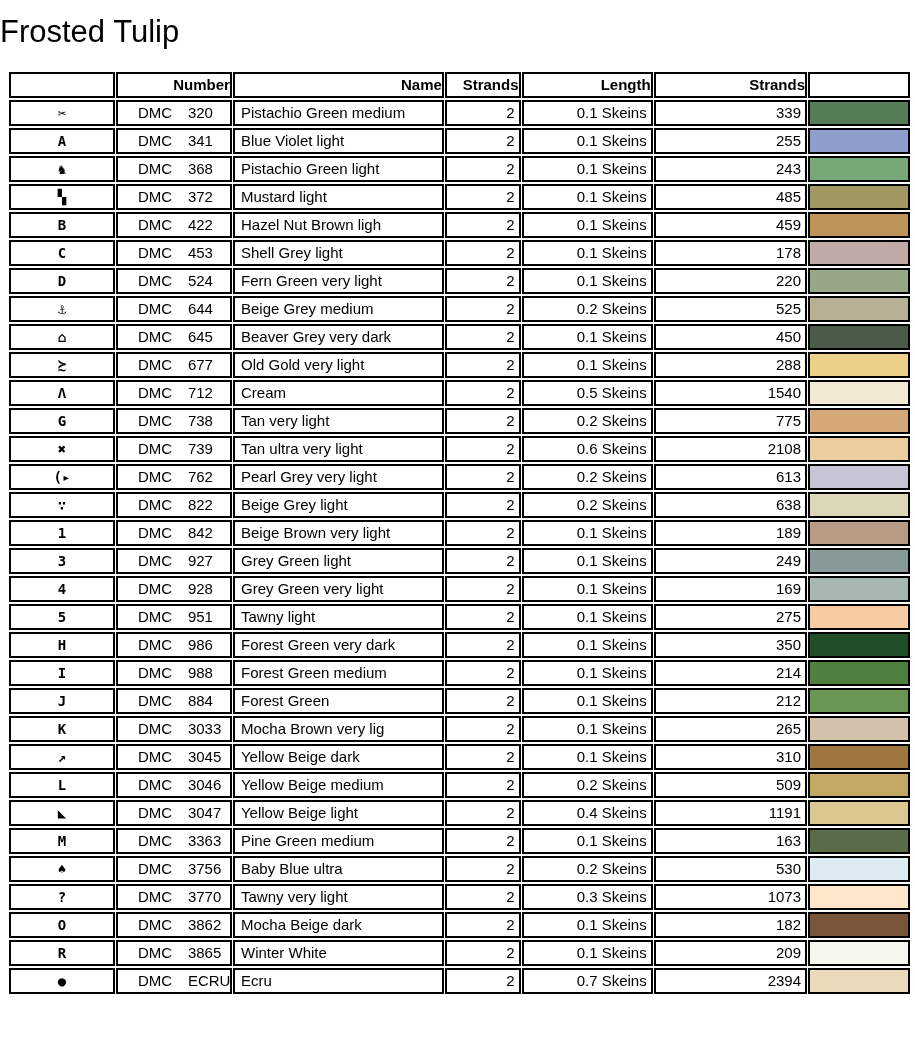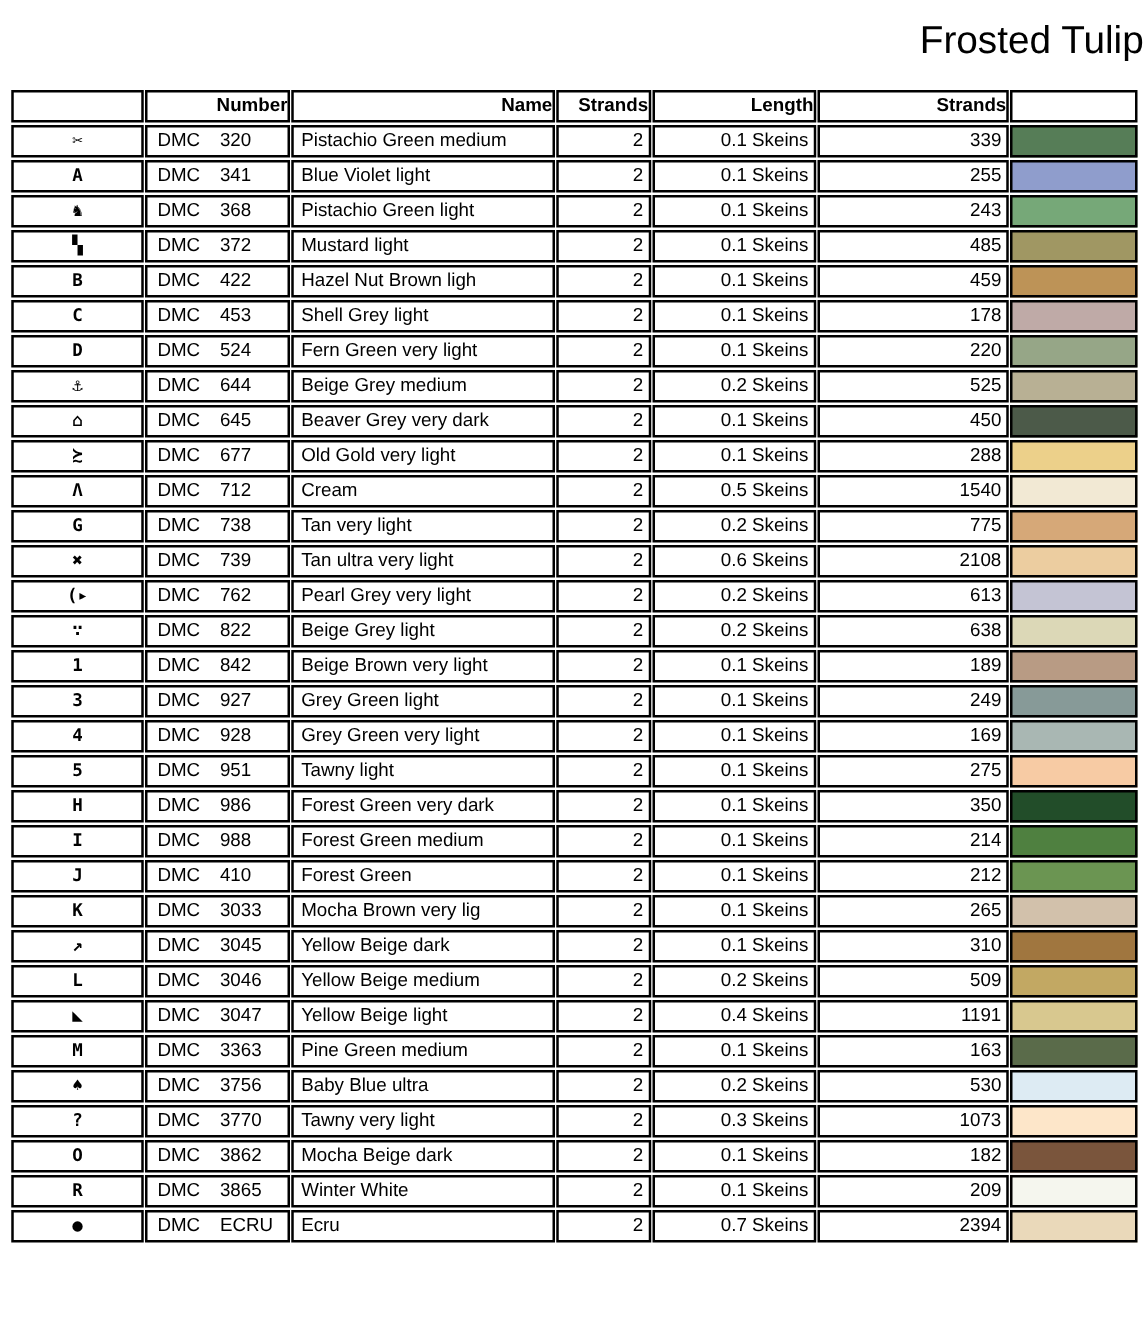--- a/index.html
+++ b/index.html
@@ -11,21 +11,21 @@
     font-family: "Liberation Sans", "DejaVu Sans", sans-serif;
     color: #000000;
   }
   .page {
     width: 915px;
     height: 1058px;
     overflow: hidden;
   }
   h1.title {
     margin: 14px 0 20px 0;
-    text-align: right;
+    text-align: left;
     font-size: 31px;
     font-weight: 400;
     letter-spacing: 0px;
     font-family: "Liberation Sans", "DejaVu Sans", sans-serif;
   }
   table.key {
     table-layout: fixed;
     width: 903px;
     margin-left: 8px;
     border-collapse: separate;
@@ -57,20 +57,21 @@
   td.symbol {
     text-align: center;
     font-family: "DejaVu Sans Mono", "Liberation Mono", "DejaVu Sans", monospace;
     font-weight: 700;
     font-size: 14px;
   }
   td.number { padding-left: 8px; }
   td.number .brand {
     display: inline-block;
     width: 50px;
+    margin-left: 12px;
   }
   td.name { padding-left: 6px; }
   td.right {
     text-align: right;
     padding-right: 4px;
   }
   td.swatch { background: #ffffff; }
 </style>
 </head>
 <body>
@@ -349,21 +350,21 @@
       <td class="name">Forest Green medium</td>
       <td class="right">2</td>
       <td class="right">0.1 Skeins</td>
       <td class="right">214</td>
       <td class="swatch" style="background: rgb(79, 128, 64);"></td>
     </tr>
 
     <tr>
       <td class="symbol">J</td>
       <td class="number">
-        <span class="brand">DMC</span><span>410</span>
+        <span class="brand">DMC</span><span>884</span>
       </td>
       <td class="name">Forest Green</td>
       <td class="right">2</td>
       <td class="right">0.1 Skeins</td>
       <td class="right">212</td>
       <td class="swatch" style="background: rgb(107, 149, 82);"></td>
     </tr>
 
     <tr>
       <td class="symbol">K</td>

